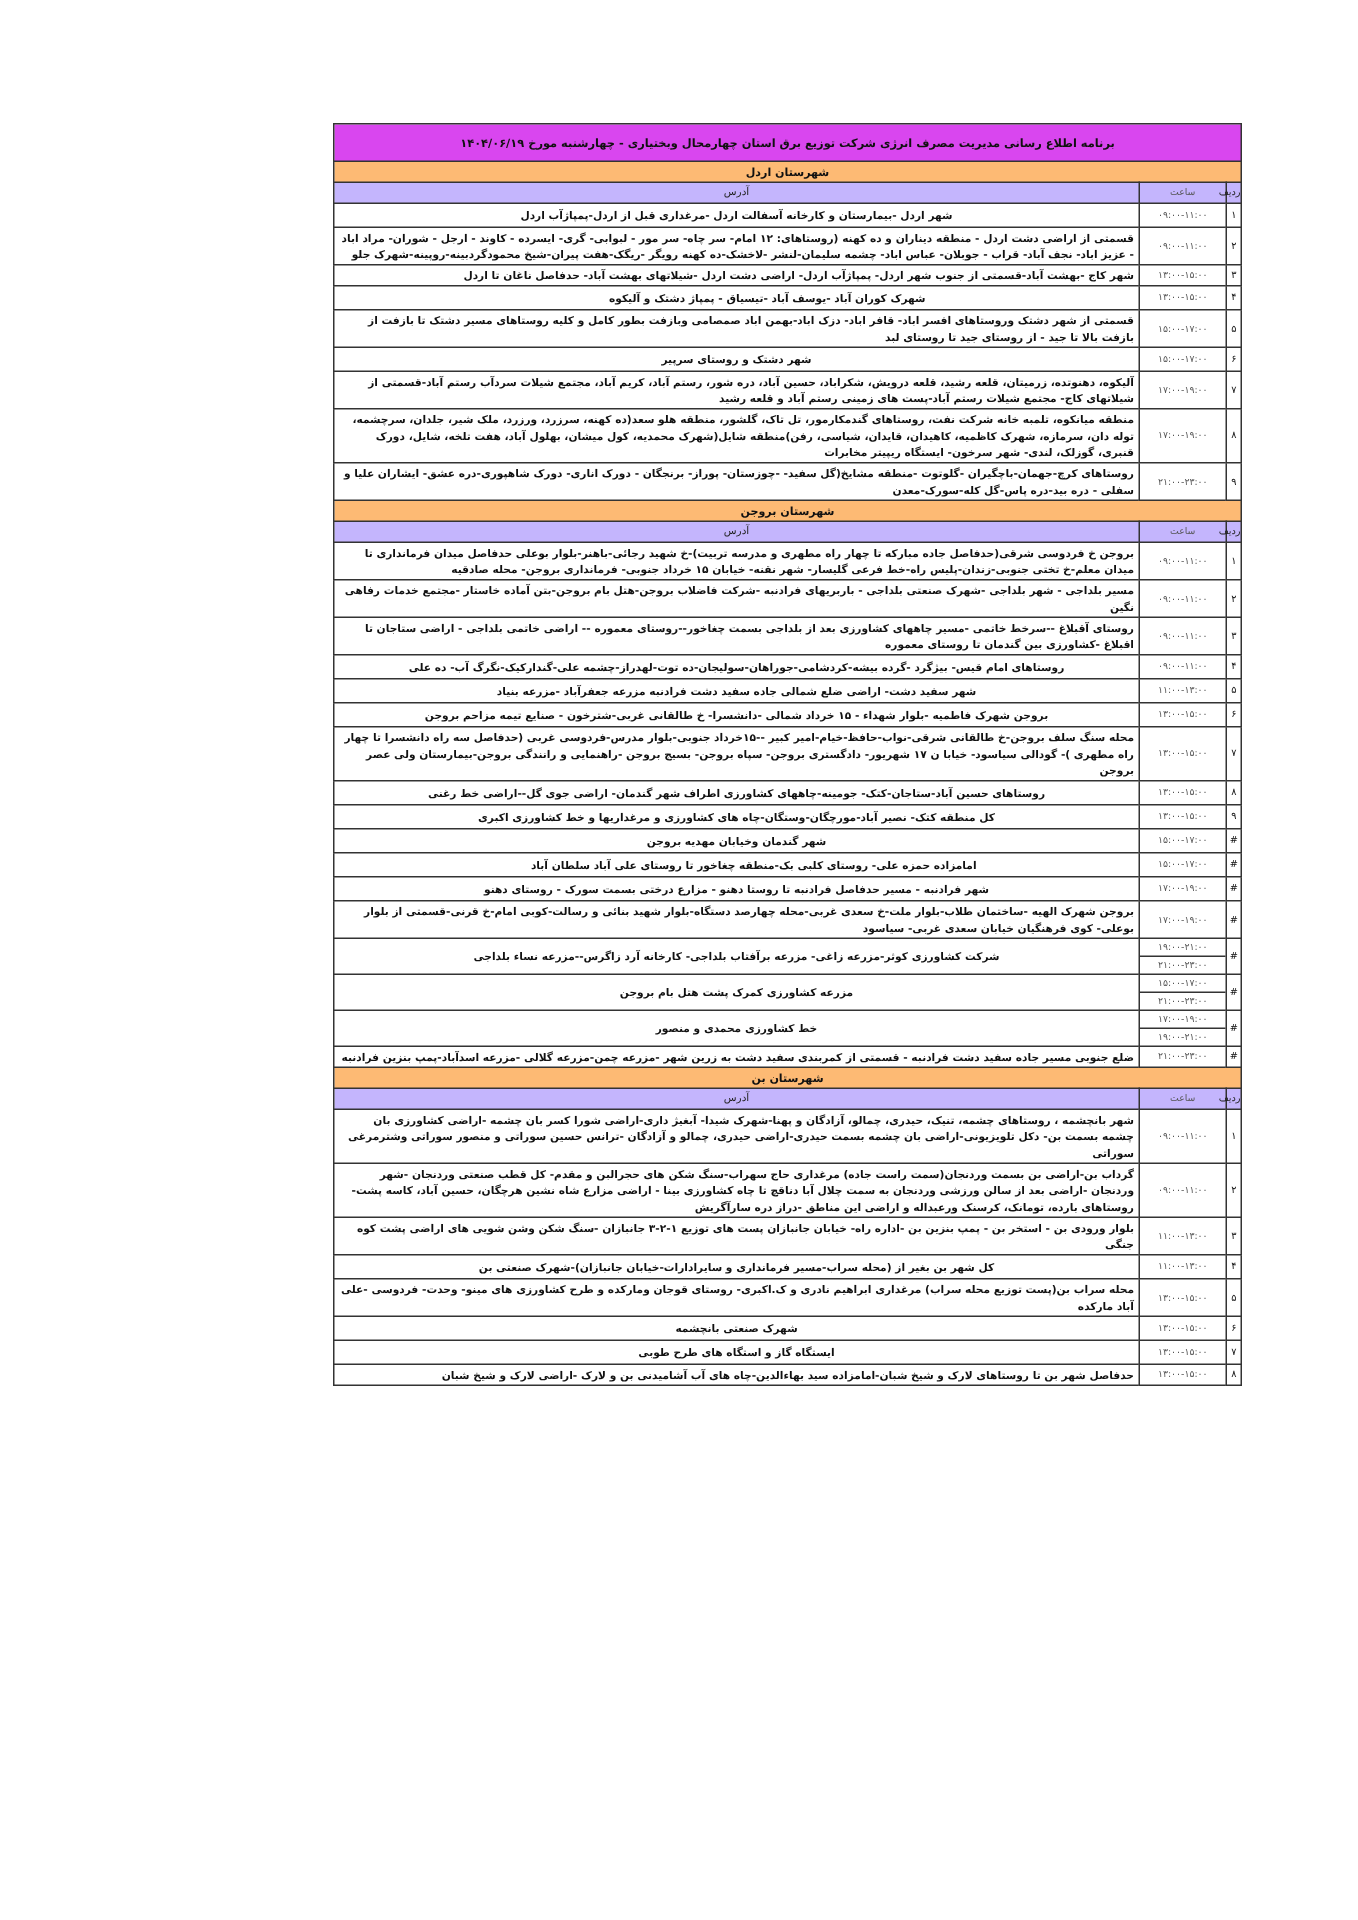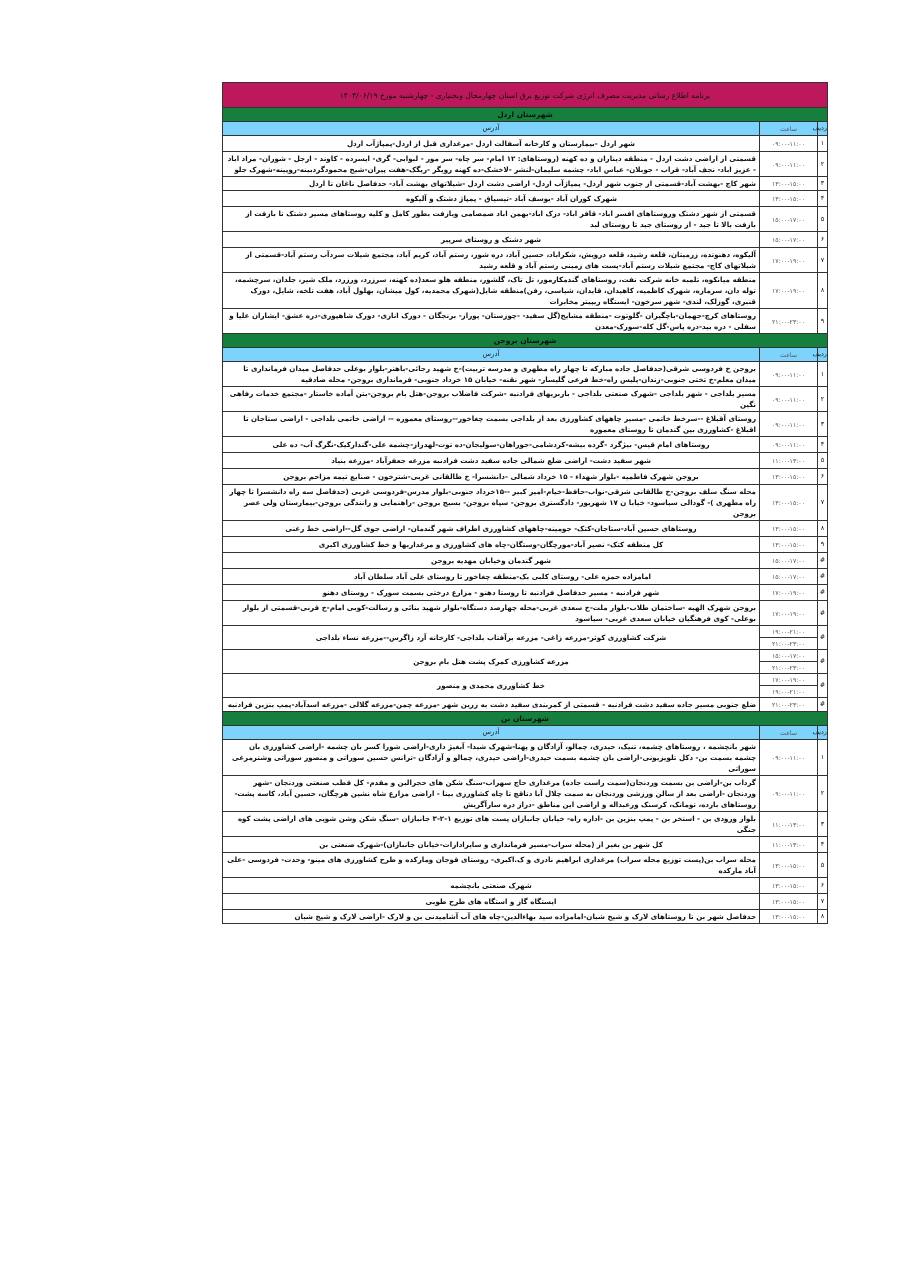--- a/index.html
+++ b/index.html
@@ -1,22 +1,22 @@
 <!DOCTYPE html>
 <html><head>
 <meta charset="utf-8">
 <style>
   html, body { margin:0; padding:0; background:#ffffff; }
   body { width:905px; height:1280px; position:relative; font-family:"DejaVu Sans", sans-serif; }
   .sheet { position:absolute; left:222px; top:82px; width:606px; }
   table { border-collapse:collapse; width:606px; direction:rtl; table-layout:fixed; }
   td { border:1px solid #333; font-size:7.2px; line-height:11px; padding:1px 3px; color:#111; vertical-align:middle; }
-  .title-cell { height:22px; text-align:center; font-size:7.6px; font-weight:normal; background:#be185d; }
-  .section { background:#15803d; text-align:center; height:11px; font-weight:bold; font-size:7.4px; }
-  .colhdr { background:#7dd3fc; color:#222; text-align:center; height:11px; font-size:7px; }
+  .title-cell { height:22px; text-align:center; font-size:7.6px; font-weight:bold; background:#d946ef; }
+  .section { background:#fdba74; text-align:center; height:11px; font-weight:bold; font-size:7.4px; }
+  .colhdr { background:#c4b5fd; color:#222; text-align:center; height:11px; font-size:7px; }
   .num { width:9px; text-align:center; padding:0; font-size:6.5px;margin-top:22px; }
   .time { width:55px; text-align:center; font-size:6.2px; color:#555; padding:0 2px; direction:ltr; }
   .addr { text-align:right; font-weight:bold; font-size:7.1px; }
   .addr.center { text-align:center; }
   .subtime { display:block; border-bottom:1px solid #333; line-height:11px; }
   .subtime:last-child { border-bottom:none; }
   .tcell2 { padding:0; }
 </style>
 </head>
 <body>

